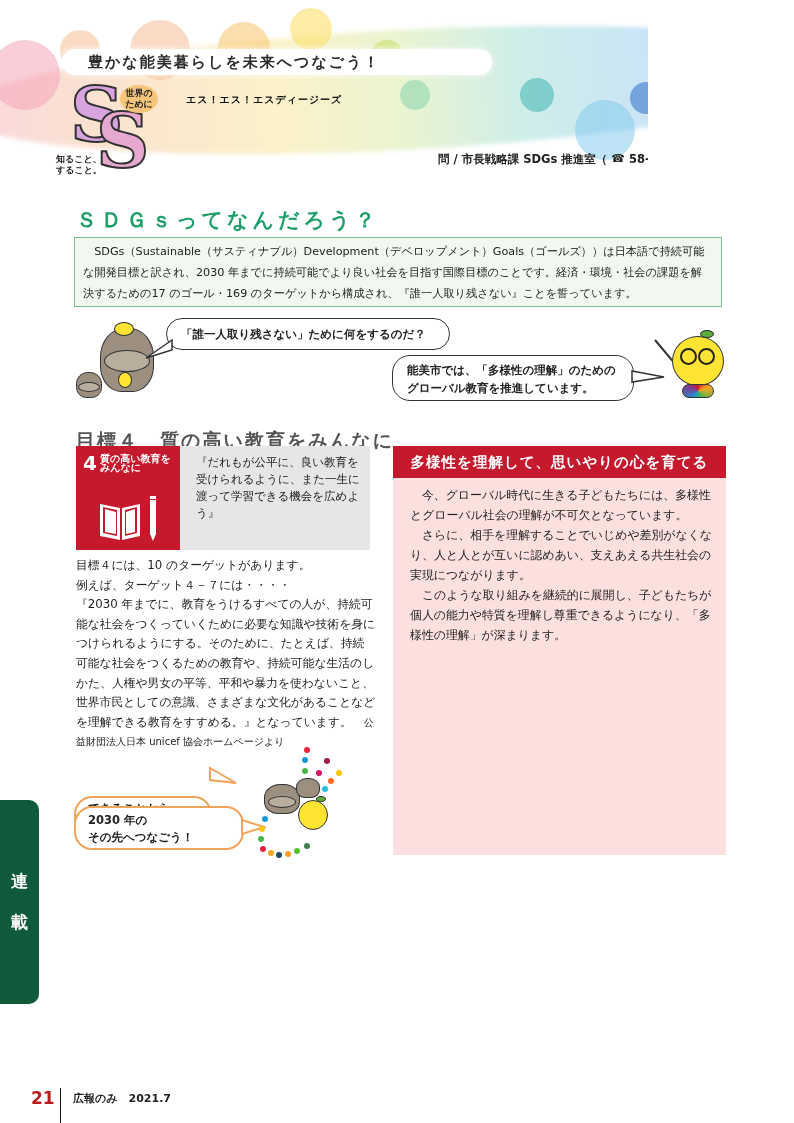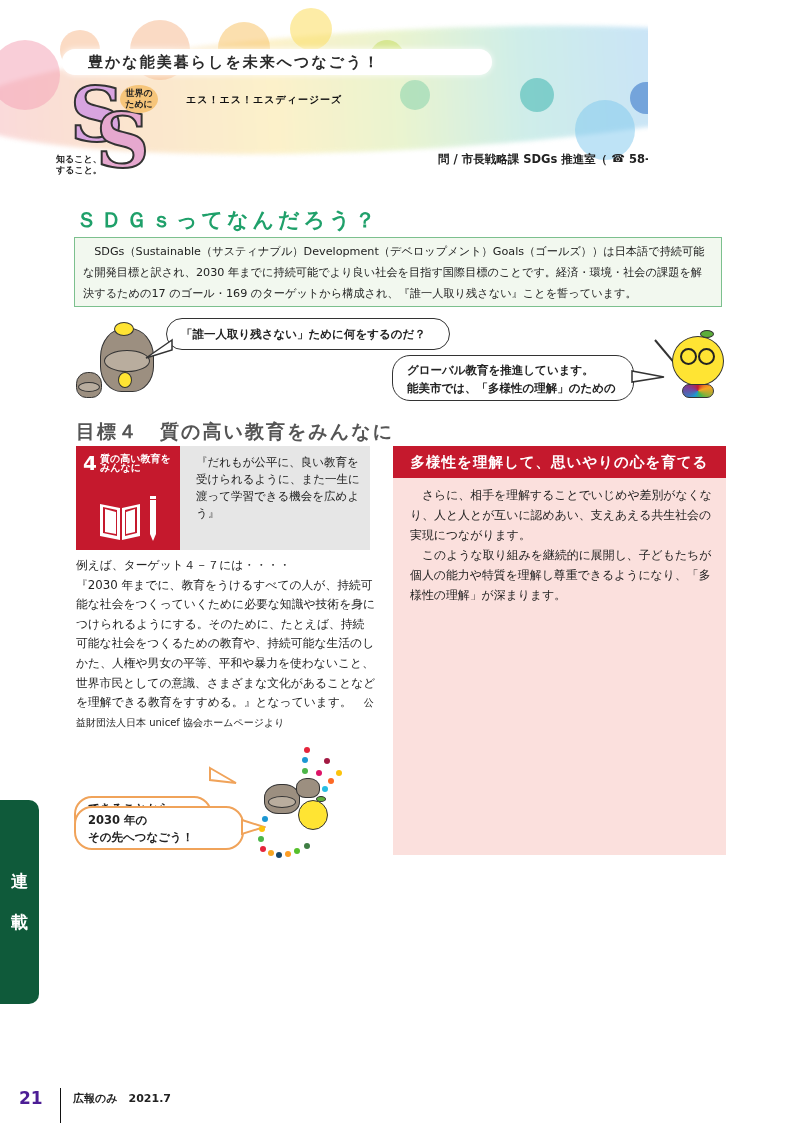--- a/index.html
+++ b/index.html
@@ -66,21 +66,21 @@
 
   .tail { position: absolute; width: 0; height: 0; }
 
   .hippo { position: absolute; border-radius: 45% 45% 40% 40%; background: #9c8f80; border: 1.5px solid #333; }
   .hippo-snout { position: absolute; background: #b9ad9e; border: 1.2px solid #333; border-radius: 50%; }
   .citrus { position: absolute; border-radius: 50%; background: #ffe433; border: 1.5px solid #333; }
   .glasses { position: absolute; border: 2px solid #222; border-radius: 50%; }
 
   
   .goal-heading {
-    position: absolute; left: 76px; top: 419px; font-size: 19px; font-weight: bold;
+    position: absolute; left: 76px; top: 428px; font-size: 19px; font-weight: bold;
     color: #555; letter-spacing: 2px; white-space: nowrap;
   }
   .goal-icon {
     position: absolute; left: 76px; top: 446px; width: 104px; height: 104px; background: #c5192d; color: #fff;
   }
   .goal-icon .num { position: absolute; left: 7px; top: 5px; font-size: 20px; font-weight: bold; }
   .goal-icon .lbl { position: absolute; left: 24px; top: 8px; font-size: 10px; font-weight: bold; line-height: 9px; }
   .goal-quote {
     position: absolute; left: 180px; top: 446px; width: 190px; height: 104px; background: #e6e6e6;
     padding: 8px 10px 0 16px; font-size: 11.5px; line-height: 17px; color: #222;
@@ -103,21 +103,21 @@
   .dot { position: absolute; width: 6px; height: 6px; border-radius: 50%; }
 
   
   .side-tab {
     position: absolute; left: 0; top: 800px; width: 39px; height: 204px; background: #0f5a3a;
     border-radius: 0 10px 10px 0; color: #fff; font-size: 17px; font-weight: bold;
     display: flex; flex-direction: column; align-items: center; justify-content: center; gap: 18px;
   }
 
   
-  .footer-num { position: absolute; left: 19px; top: 1088px; font-size: 17px; font-weight: bold; color: #4c1d95; }
+  .footer-num { position: absolute; left: 31px; top: 1088px; font-size: 17px; font-weight: bold; color: #b91c1c; }
   .footer-rule { position: absolute; left: 60px; top: 1088px; width: 1px; height: 35px; background: #111; }
   .footer-text { position: absolute; left: 73px; top: 1091px; font-size: 11px; font-weight: bold; color: #222; white-space: nowrap; }
 </style>
 </head>
 <body>
 
 <div class="banner">
   <div class="wash"></div>
 
   <div class="bubble" style="left:-10px;top:40px;width:70px;height:70px;background:#f4a5b8;opacity:.55"></div>
@@ -173,22 +173,22 @@
 </div>
 
 <div class="speech q1">
   <span>「誰一人取り残さない」ために何をするのだ？</span>
 </div>
 <svg class="tail" style="left:144px;top:338px;width:30px;height:22px;position:absolute;" viewBox="0 0 30 22">
   <polygon points="28,2 2,20 28,12" fill="#fff" stroke="#333" stroke-width="1.5"></polygon>
 </svg>
 
 <div class="speech a1">
+  <div>能美市では、「多様性の理解」のための</div>
   <div>グローバル教育を推進しています。</div>
-  <div>能美市では、「多様性の理解」のための</div>
 </div>
 <svg style="left:630px;top:368px;width:36px;height:18px;position:absolute;" viewBox="0 0 36 18">
   <polygon points="2,3 34,9 2,14" fill="#fff" stroke="#333" stroke-width="1.5"></polygon>
 </svg>
 
 <div>
   <div style="position:absolute;left:654px;top:340px;width:2px;height:42px;background:#333;transform:rotate(-40deg);transform-origin:top;"></div>
   <div class="citrus" style="left:672px;top:336px;width:52px;height:50px;"></div>
   <div class="glasses" style="left:680px;top:348px;width:17px;height:17px;"></div>
   <div class="glasses" style="left:698px;top:348px;width:17px;height:17px;"></div>
@@ -212,29 +212,31 @@
     <rect x="54" y="6" width="6" height="34" fill="#fff"></rect>
     <polygon points="54,40 60,40 57,47" fill="#fff"></polygon>
     <rect x="54" y="2" width="6" height="3" fill="#fff"></rect>
   </svg>
 </div>
 <div class="goal-quote">
   <span>『だれもが公平に、良い教育を受けられるように、また一生に渡って学習できる機会を広めよう』</span>
 </div>
 
 <div class="goal-body">
+  <div>目標４には、10 のターゲットがあります。</div>
   <div>例えば、ターゲット４－７には・・・・</div>
   <div>
     <span>『2030 年までに、教育をうけるすべての人が、持続可能な社会をつくっていくために必要な知識や技術を身につけられるようにする。そのために、たとえば、持続可能な社会をつくるための教育や、持続可能な生活のしかた、人権や男女の平等、平和や暴力を使わないこと、世界市民としての意識、さまざまな文化があることなどを理解できる教育をすすめる。』となっています。</span><span class="src">公益財団法人日本 unicef 協会ホームページより</span>
   </div>
 </div>
 
 <div class="panel">
   <div class="panel-head">多様性を理解して、思いやりの心を育てる</div>
   <div class="panel-body">
+    <p>今、グローバル時代に生きる子どもたちには、多様性とグローバル社会の理解が不可欠となっています。</p>
     <p>さらに、相手を理解することでいじめや差別がなくなり、人と人とが互いに認めあい、支えあえる共生社会の実現につながります。</p>
     <p>このような取り組みを継続的に展開し、子どもたちが個人の能力や特質を理解し尊重できるようになり、「多様性の理解」が深まります。</p>
   </div>
 </div>
 
 <div class="speech o1 s1">
   <div>できることから</div>
   <div>やってみるのだ</div>
 </div>
 <svg style="position:absolute;left:208px;top:766px;width:30px;height:20px;" viewBox="0 0 30 20">

